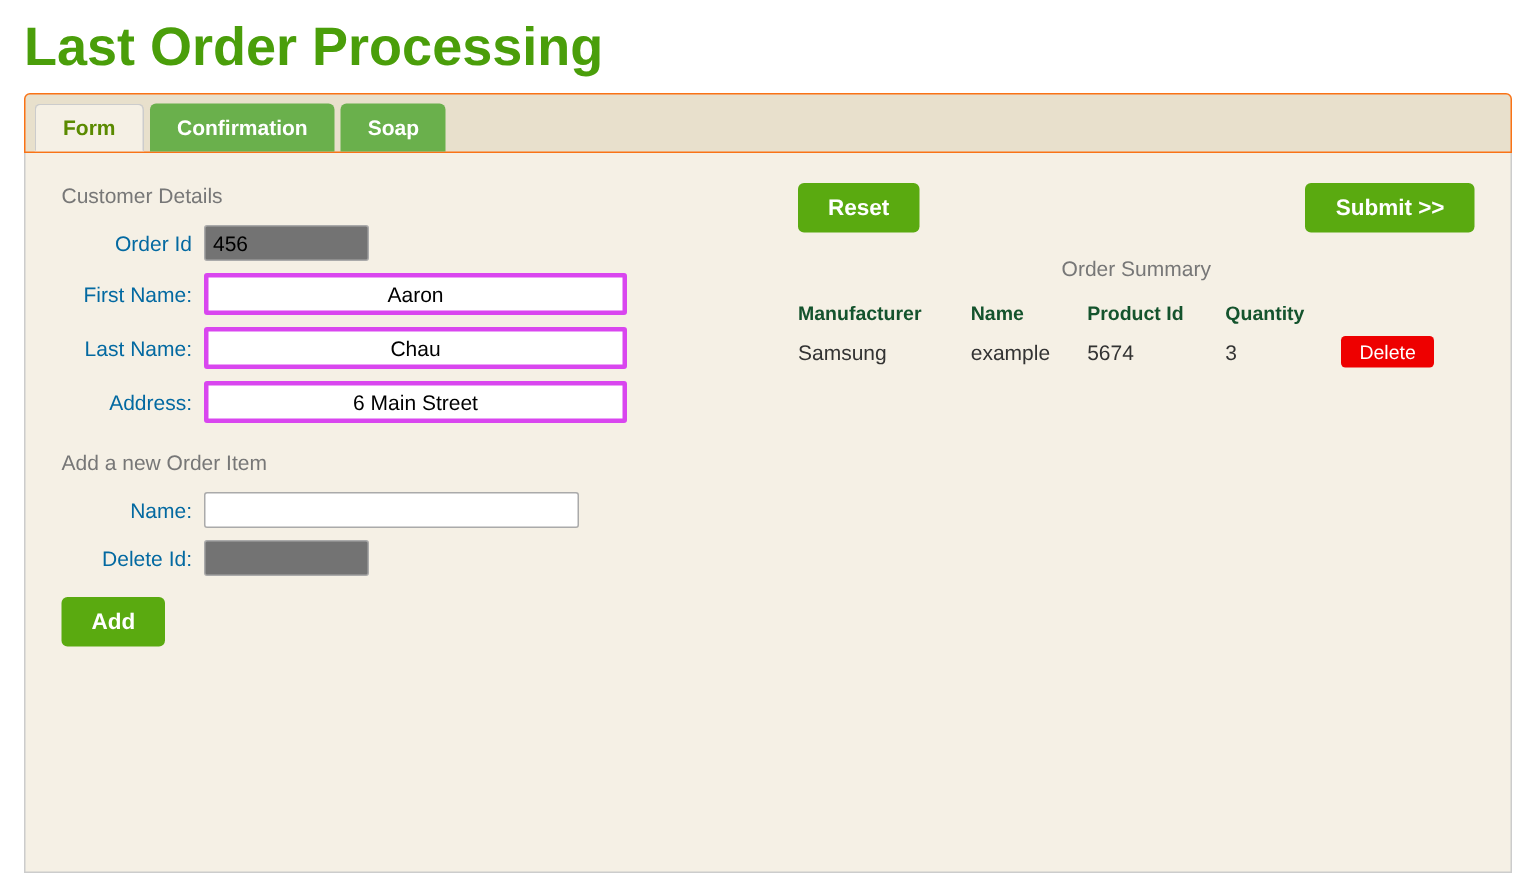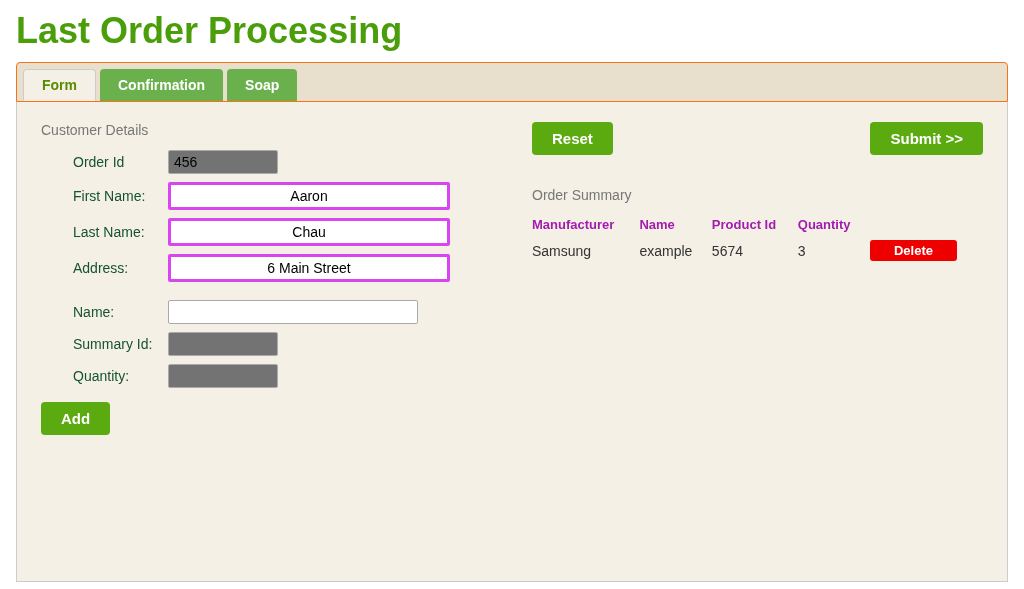--- a/index.html
+++ b/index.html
@@ -75,26 +75,25 @@
     }
 
     .form-row {
       display: flex;
       align-items: center;
       margin-bottom: 8px;
     }
 
     .form-label {
       width: 95px;
-      text-align: left;
+      text-align: right;
       padding-right: 8px;
-      color: #14532d;
+      color: #0369a1;
       font-size: 14px;
       white-space: nowrap;
-      margin-left: 32px;
     }
 
     .form-input-short {
       width: 110px;
       padding: 3px 5px;
       border: 1px solid #aaa;
       background: #737373;
       font-size: 14px;
       border-radius: 2px;
     }
@@ -135,55 +134,56 @@
       padding: 8px 20px;
       font-size: 15px;
       font-weight: bold;
       border-radius: 4px;
       cursor: pointer;
     }
 
     .header-actions {
       display: flex;
       justify-content: space-between;
-      margin-bottom: 32px;
+      margin-bottom: 16px;
     }
 
     .order-summary-label {
       color: #777;
       font-size: 14px;
       margin-bottom: 10px;
+      text-align: center;
     }
 
     .order-table {
       width: 100%;
       border-collapse: collapse;
     }
 
     .order-table th {
       text-align: left;
       font-weight: bold;
       font-size: 13px;
       padding: 4px 8px 4px 0;
-      color: #a21caf;
+      color: #14532d;
     }
 
     .order-table td {
       padding: 4px 8px 4px 0;
       font-size: 14px;
       color: #333;
     }
 
     .btn-delete {
       background: #e00;
       color: #fff;
       border: none;
-      padding: 3px 24px;
+      padding: 3px 12px;
       font-size: 13px;
-      font-weight: bold;
+      font-weight: normal;
       border-radius: 3px;
       cursor: pointer;
     }
 
     .manufacturer-select {
       padding: 3px 5px;
       border: 1px solid #aaa;
       background: #fff;
       font-size: 14px;
       border-radius: 2px;
@@ -226,36 +226,33 @@
         <input class="form-input-name" type="text" value="Chau" style="">
       </div>
 
       <div class="form-row">
         <label class="form-label">Address:</label>
         <input class="form-input-name" type="text" value="6 Main Street" style="">
       </div>
 
       <div class="divider"></div>
 
+      <div class="add-section-label">Add a new Order Item</div>
 
 
       <div class="form-row">
         <label class="form-label">Name:</label>
         <input class="form-input-long" type="text" value="" style="">
       </div>
 
       <div class="form-row">
-        <label class="form-label">Summary Id:</label>
+        <label class="form-label">Delete Id:</label>
         <input class="form-input-short" type="text" value="" style="">
       </div>
 
-      <div class="form-row">
-        <label class="form-label">Quantity:</label>
-        <input class="form-input-short" type="text" value="" style="">
-      </div>
 
       <div class="add-btn-row">
         <button class="btn-green">Add</button>
       </div>
     </div>
 
     <div class="right-col">
 
       <div class="header-actions">
         <button class="btn-green">Reset</button>

